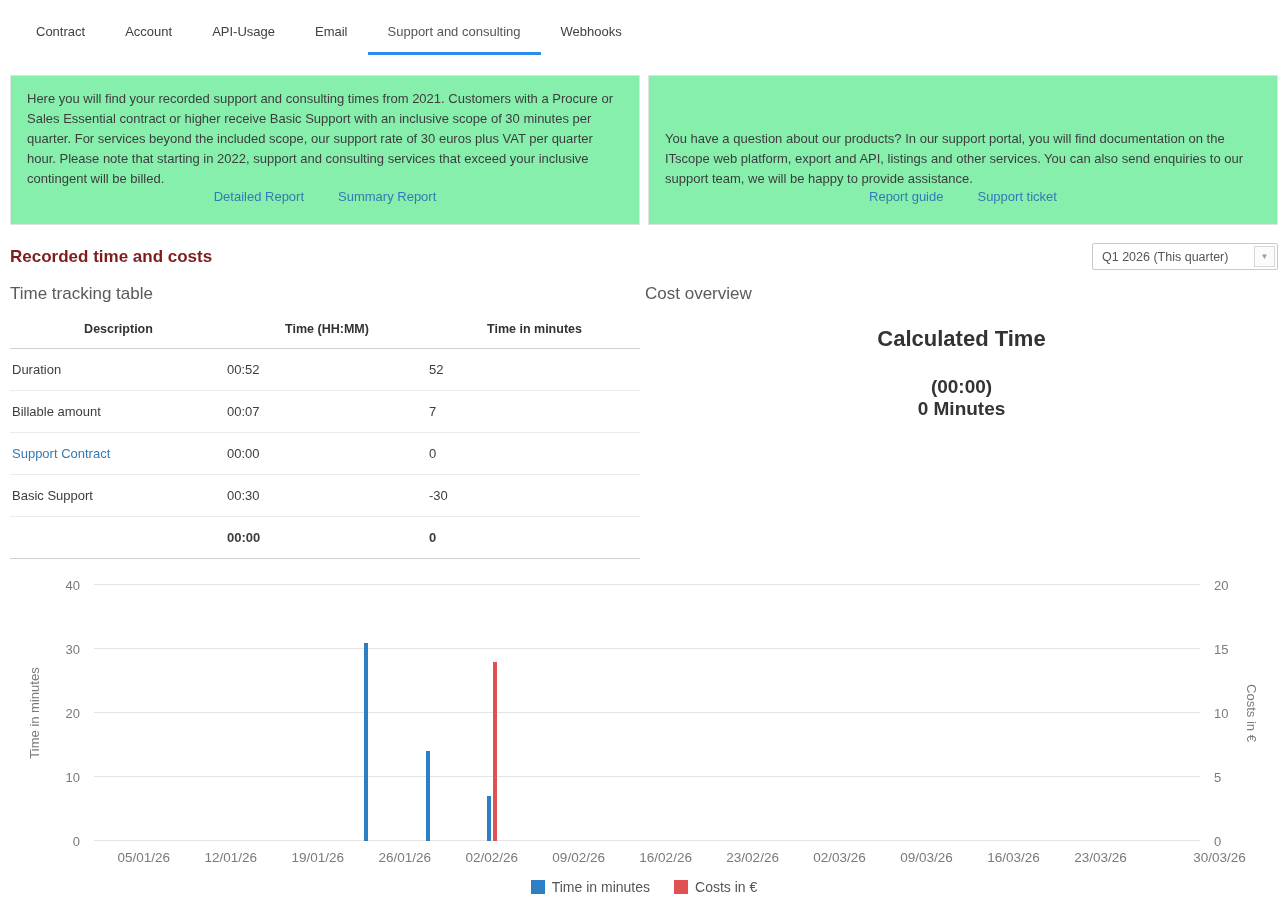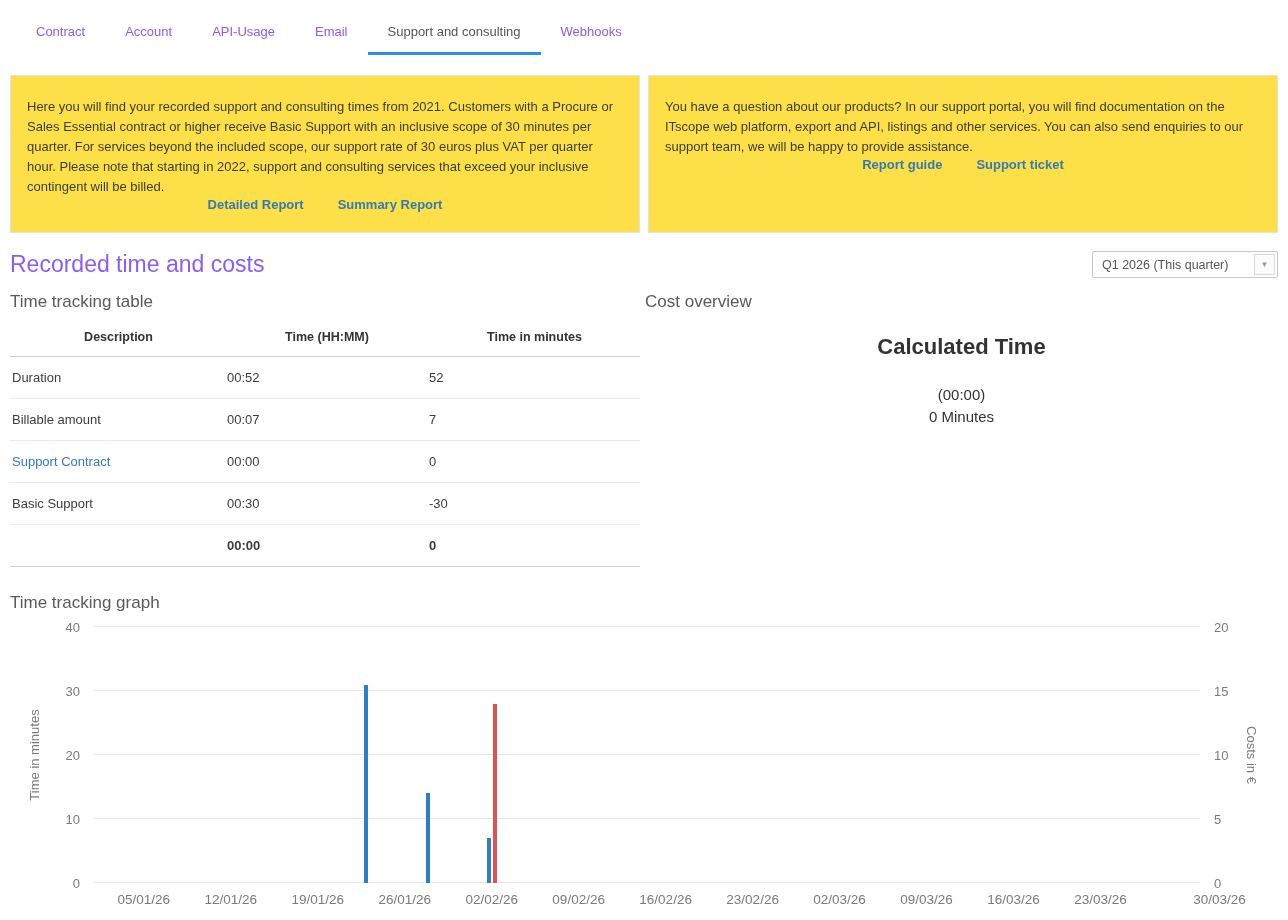--- a/index.html
+++ b/index.html
@@ -5,37 +5,37 @@
   * { box-sizing: border-box; margin: 0; padding: 0; }
   html, body { width: 1288px; height: 920px; background: #fff; }
   body {
     font-family: "Liberation Sans", "DejaVu Sans", sans-serif;
     color: #333;
     overflow: hidden;
   }
   
   .tabbar { display: flex; padding: 0 16px; margin-top: 14px; }
   .tab {
-    font-size: 13px; color: #8b5cf6; padding: 10px 20px 13px 20px;
+    font-size: 13px; color: #404040; padding: 10px 20px 13px 20px;
     cursor: pointer; border-bottom: 3px solid transparent; white-space: nowrap;
   }
   .tab.active { color: #555; border-bottom-color: #2b8ceb; }
   
   .infoboxes { display: flex; gap: 8px; margin: 20px 10px 0 10px; }
   .infobox {
-    flex: 1; background: #fde047; border: 1px solid #e2e2e2;
-    padding: 21px 16px 16px 16px; min-height: 148px;
-    display: flex; flex-direction: column; justify-content: flex-start;
+    flex: 1; background: #86efac; border: 1px solid #e2e2e2;
+    padding: 13px 16px 16px 16px; min-height: 148px;
+    display: flex; flex-direction: column; justify-content: flex-end;
   }
   .infobox .text { font-size: 13px; line-height: 20px; color: #3d3d3d; }
-  .infobox .links { display: flex; justify-content: center; gap: 34px; padding-bottom: 4px; font-weight: bold; }
+  .infobox .links { display: flex; justify-content: center; gap: 34px; padding-bottom: 4px; }
   a.link { color: #337ab7; font-size: 13px; text-decoration: none; cursor: pointer; }
   
   .section-head { display: flex; justify-content: space-between; align-items: center; margin: 18px 10px 0 10px; }
-  .h1 { font-size: 23px; font-weight: 400; color: #8b5cf6; }
+  .h1 { font-size: 17px; font-weight: 700; color: #7f1d1d; }
   .select {
     width: 186px; height: 27px; border: 1px solid #c9c9c9; border-radius: 2px;
     display: flex; align-items: center; background: #fff; cursor: pointer;
   }
   .select .txt { flex: 1; padding: 0 9px; font-size: 12.5px; color: #555; white-space: nowrap; overflow: hidden; }
   .select .arrow {
     width: 21px; align-self: stretch; margin: 2px; border: 1px solid #d8d8d8;
     background: #fbfbfb; display: flex; align-items: center; justify-content: center;
     color: #9a9a9a; font-size: 8px;
   }
@@ -50,21 +50,21 @@
     text-align: center; font-size: 12.5px; color: #333; padding: 4px 0 12px 2px;
     border-bottom: 1px solid #cfcfcf;
   }
   table.tt td { padding: 13px 0 13px 2px; border-bottom: 1px solid #ebebeb; color: #3d3d3d; }
   table.tt .c1 { width: 215px; }
   table.tt .c2 { width: 202px; }
   table.tt tr.total td { font-weight: bold; border-top: 1px solid #cfcfcf; border-bottom: 1px solid #cfcfcf; }
   
   .cost-center { text-align: center; margin-top: 22px; }
   .cost-title { font-size: 22px; font-weight: bold; color: #333; margin-bottom: 24px; }
-  .cost-line { font-size: 15px; font-weight: normal; color: #333; line-height: 21.5px; }
+  .cost-line { font-size: 19px; font-weight: bold; color: #333; line-height: 21.5px; }
   
   .graph-section { margin: 26px 10px 0 10px; }
   .chart-wrap { position: relative; margin-top: 12px; }
   .plot { position: relative; height: 256px; margin: 14px 78px 0 84px; }
   .gridline { position: absolute; left: 0; right: 0; height: 1px; background: #e4e4e4; }
   .ytick { position: absolute; font-size: 13px; color: #7a7a7a; }
   .ytick.left  { left: -14px;  transform: translate(-100%, 50%); }
   .ytick.right { right: -14px; transform: translate(100%, 50%); }
   .xtick {
     position: absolute; top: 100%; margin-top: 9px; transform: translateX(-50%);
@@ -161,21 +161,20 @@
     <div class="h2">Cost overview</div>
     <div class="cost-center">
       <div class="cost-title">Calculated Time</div>
       <div class="cost-line">(00:00)</div>
       <div class="cost-line">0 Minutes</div>
     </div>
   </div>
 </div>
 
 <div class="graph-section">
-  <div class="h2">Time tracking graph</div>
   <div class="chart-wrap">
     <div class="axis-title left">Time in minutes</div>
     <div class="plot">
         <div class="gridline" style="bottom: 0%;"></div>
         <div class="ytick left" style="bottom: 0%;">0</div>
         <div class="gridline" style="bottom: 25%;"></div>
         <div class="ytick left" style="bottom: 25%;">10</div>
         <div class="gridline" style="bottom: 50%;"></div>
         <div class="ytick left" style="bottom: 50%;">20</div>
         <div class="gridline" style="bottom: 75%;"></div>

